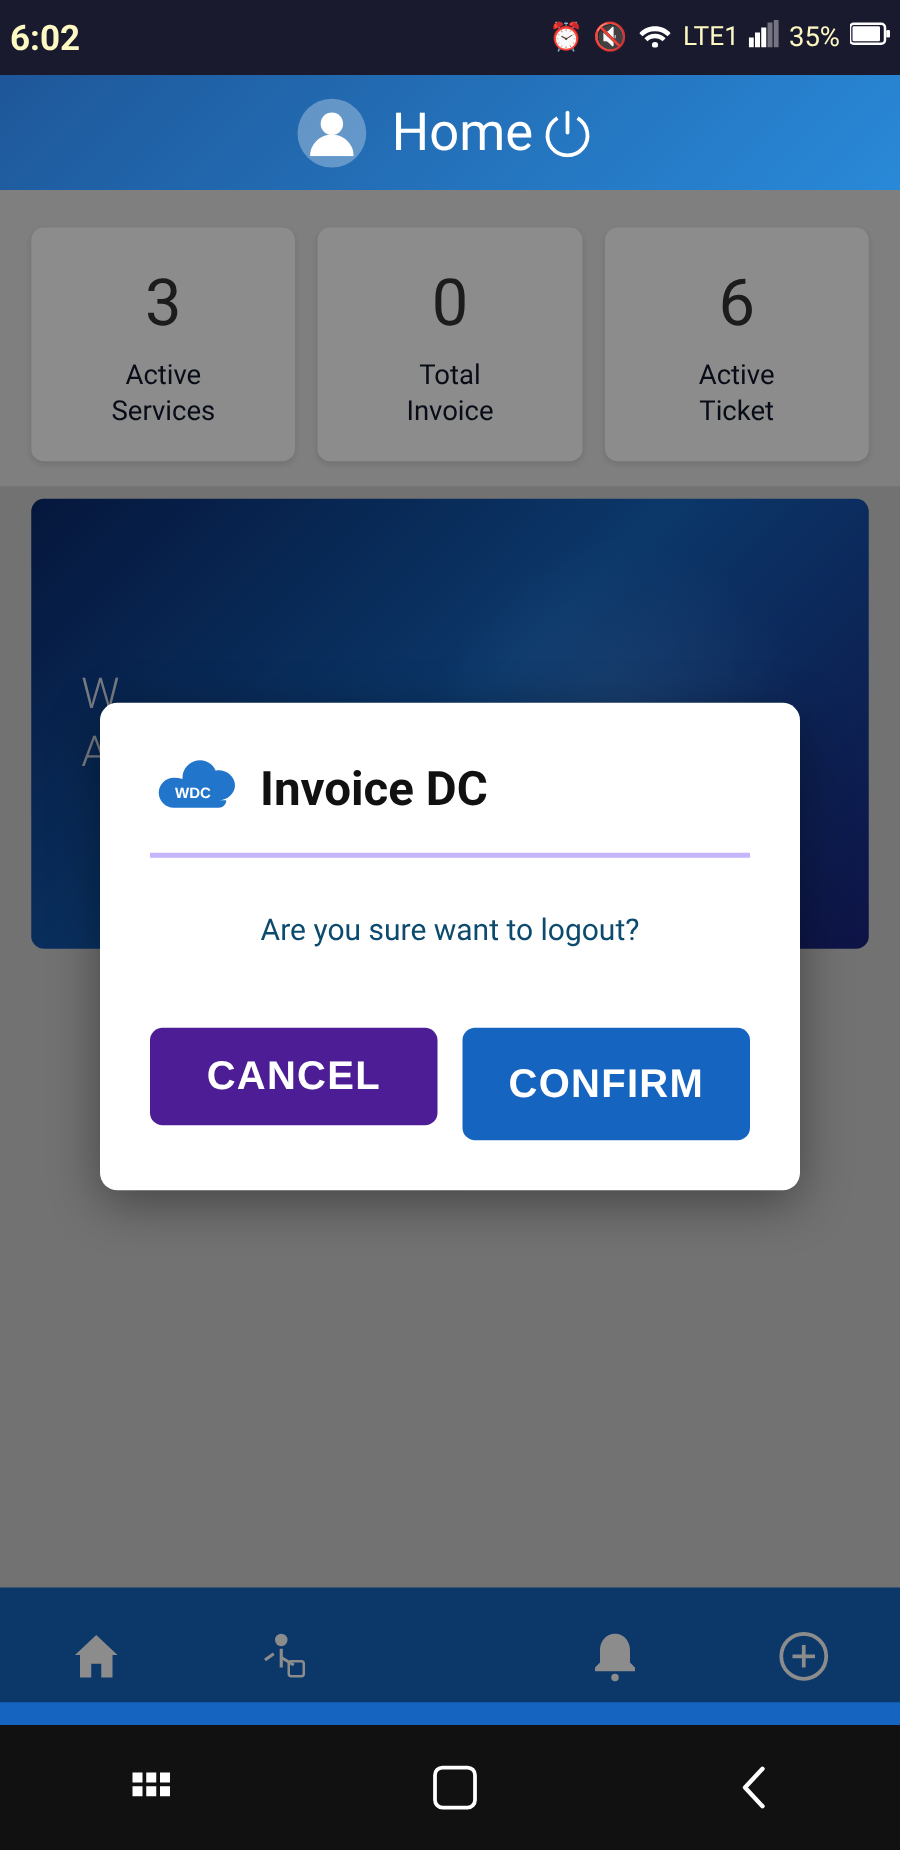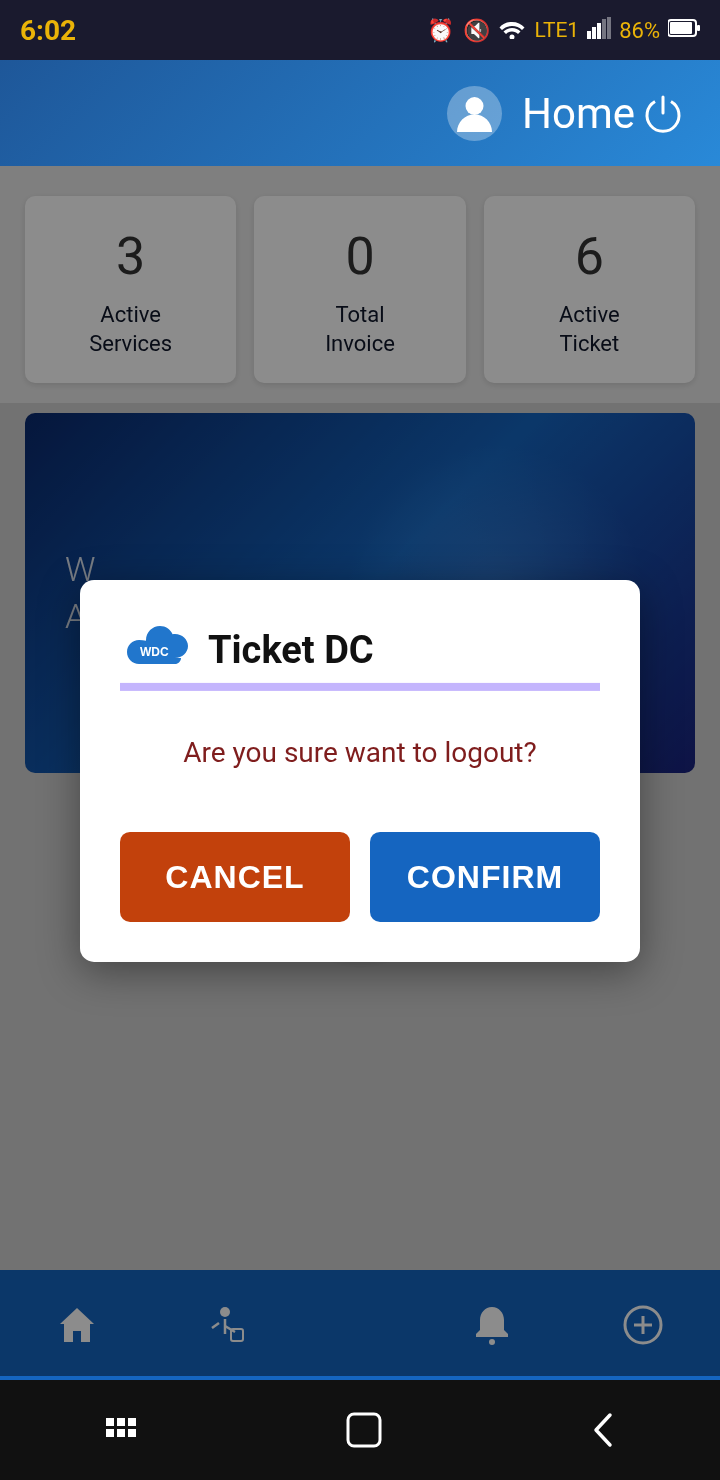--- a/index.html
+++ b/index.html
@@ -14,44 +14,44 @@
     }
 
     
     .status-bar {
       width: 100%;
       height: 60px;
       background: #1a1a2e;
       display: flex;
       align-items: center;
       justify-content: space-between;
-      padding: 0 20px;
-      color: #eab308;
+      padding: 0 8px;
+      color: #fef9c3;
       font-size: 28px;
       font-weight: bold;
       z-index: 10;
       position: relative;
     }
     .status-bar-right {
       display: flex;
       align-items: center;
       gap: 8px;
       font-size: 22px;
       font-weight: normal;
     }
 
     
     .nav-bar {
       width: 100%;
-      height: 106px;
+      height: 92px;
       background: #1e5799;
       background: linear-gradient(135deg, #1e5799 0%, #2989d8 100%);
       display: flex;
       align-items: center;
-      justify-content: flex-end;
+      justify-content: center;
       padding: 0 30px;
       z-index: 5;
       position: relative;
     }
     .nav-left {
       display: flex;
       align-items: center;
       gap: 20px;
     }
     .nav-avatar {
@@ -201,50 +201,50 @@
       background: white;
       border-radius: 14px;
       padding: 40px 40px 40px 40px;
       z-index: 30;
       box-shadow: 0 10px 40px rgba(0,0,0,0.4);
     }
     .dialog-header {
       display: flex;
       align-items: center;
       gap: 18px;
-      padding-bottom: 3px;
-      border-bottom: 8px solid #c4b5fd;
+      padding-bottom: 20px;
+      border-bottom: 4px solid #c4b5fd;
       margin-bottom: 42px;
     }
     .dialog-logo {
       width: 70px;
       height: 60px;
       flex-shrink: 0;
     }
     .dialog-title {
       font-size: 38px;
       font-weight: bold;
       color: #111;
     }
     .dialog-message {
-      font-size: 28px;
-      color: #7f1d1d;
+      font-size: 24px;
+      color: #0c4a6e;
       text-align: center;
       margin-bottom: 60px;
       line-height: 1.4;
     }
     .dialog-buttons {
       display: flex;
       gap: 20px;
       justify-content: space-between;
     }
     .btn-cancel {
       flex: 1;
-      height: 90px;
-      background: #c2410c;
+      height: 78px;
+      background: #4c1d95;
       color: white;
       border: none;
       border-radius: 10px;
       font-size: 32px;
       font-weight: bold;
       cursor: pointer;
       letter-spacing: 1px;
     }
     .btn-confirm {
       flex: 1;
@@ -325,21 +325,21 @@
     <span style="font-size:21px">LTE1</span>
     <span>
       <svg width="24" height="22" viewBox="0 0 24 22" fill="white">
         <rect x="0" y="14" width="4" height="8"></rect>
         <rect x="5" y="10" width="4" height="12"></rect>
         <rect x="10" y="6" width="4" height="16"></rect>
         <rect x="15" y="2" width="4" height="20" fill="rgba(255,255,255,0.4)"></rect>
         <rect x="20" y="0" width="4" height="22" fill="rgba(255,255,255,0.4)"></rect>
       </svg>
     </span>
-    <span>86%</span>
+    <span>35%</span>
     <span>
       <svg width="32" height="20" viewBox="0 0 32 20" fill="none">
         <rect x="0" y="2" width="28" height="16" rx="3" stroke="white" stroke-width="2"></rect>
         <rect x="2" y="4" width="22" height="12" rx="1" fill="white"></rect>
         <rect x="29" y="7" width="3" height="6" rx="1" fill="white"></rect>
       </svg>
     </span>
   </div>
 </div>
 
@@ -398,21 +398,21 @@
     <div class="dialog-header">
 
       <div class="dialog-logo cloud-logo">
         <svg width="70" height="60" viewBox="0 0 70 60" fill="none">
 
           <path d="M55 38 C62 38 68 32.5 68 26 C68 19.5 62 14 55 14 C54.2 14 53.4 14.1 52.6 14.3 C50.5 9.5 45.7 6 40 6 C32.3 6 26 12.3 26 20 C26 20.3 26 20.6 26.1 20.9 C23.9 20.3 21.5 20 19 20 C12.4 20 7 25.4 7 32 C7 38.6 12.4 44 19 44 L55 44 C58.3 44 61 41.3 61 38 Z" fill="#2176cc"></path>
 
           <text x="20" y="36" font-family="Arial" font-size="12" font-weight="bold" fill="white">WDC</text>
         </svg>
       </div>
-      <span class="dialog-title">Ticket DC</span>
+      <span class="dialog-title">Invoice DC</span>
     </div>
     <p class="dialog-message">Are you sure want to logout?</p>
     <div class="dialog-buttons">
       <button class="btn-cancel">CANCEL</button>
       <button class="btn-confirm">CONFIRM</button>
     </div>
   </div>
 </div>
 
 <div class="bottom-nav">

